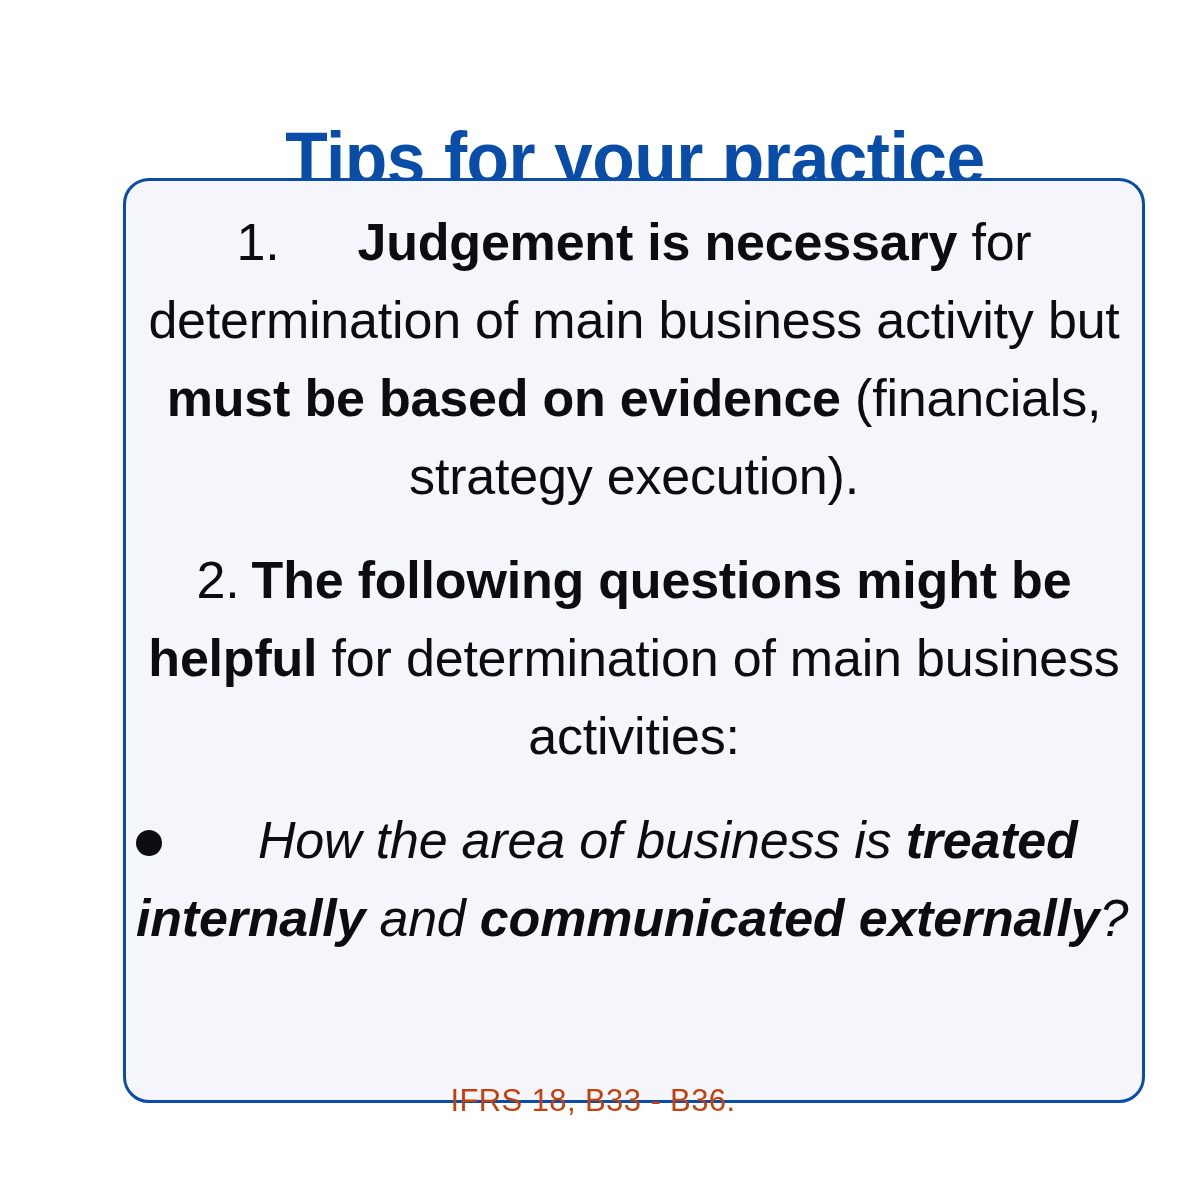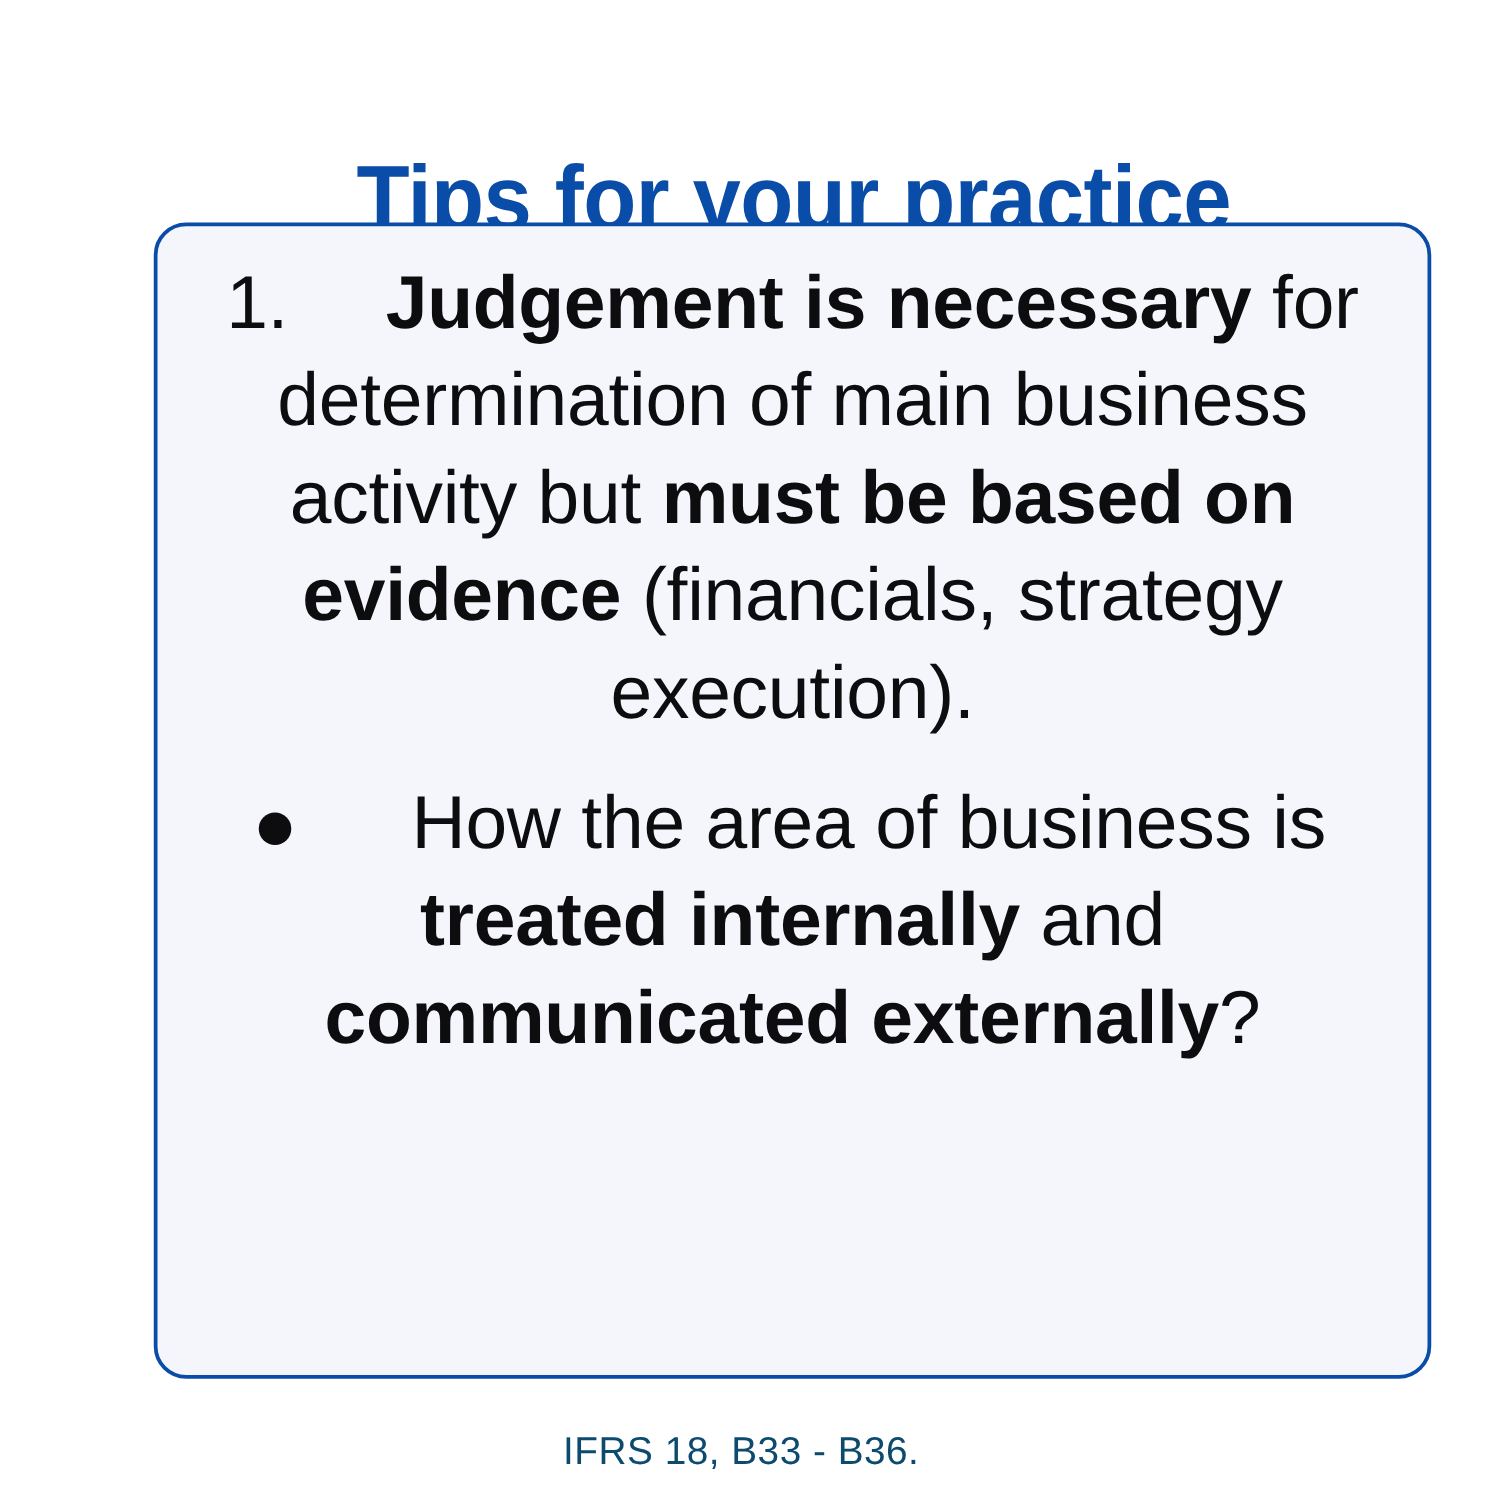--- a/index.html
+++ b/index.html
@@ -53,21 +53,21 @@
     border: 3px solid #0a4da8;
     border-radius: 26px;
     padding: 22px 10px 10px 10px;
     overflow: hidden;
   }
 
   .card-body {
     width: 100%;
     text-align: center;
     color: #0d0d10;
-    font-size: 60px;
+    font-size: 52px;
     line-height: 78px;
     font-weight: 400;
     letter-spacing: -0.2px;
   }
 
   .para {
     margin: 0;
     padding: 0;
     text-align: center;
   }
@@ -84,63 +84,67 @@
     display: inline-block;
     width: 78px;
   }
   .tabgap-sm {
     display: inline-block;
     width: 12px;
   }
 
   .bullet-row {
     display: block;
-    text-align: center;
+    text-align: left;
+    font-style: italic;
   }
   .bullet-dot {
     display: inline-block;
     width: 26px;
     height: 26px;
     border-radius: 50%;
     background: #0d0d10;
     vertical-align: 0.04em;
   }
   .bullet-gap {
     display: inline-block;
     width: 96px;
   }
 
   
   .footer {
     position: absolute;
     left: 0;
-    top: 1141px;
+    top: 1081px;
     width: 1116px;
     text-align: center;
-    color: #0c4a6e;
+    color: #c2410c;
     font-size: 31px;
     font-weight: 400;
     letter-spacing: 0.4px;
     line-height: 40px;
   }
 </style>
 </head>
 <body>
 
 <div class="page">
 
   <h1 class="title">Tips for your practice</h1>
 
   <div class="card">
     <div class="card-body">
 
       <p class="para">
         <span class="num">1.</span><span class="tabgap"></span><span class="b">Judgement is necessary</span><span> for determination of main business activity but </span><span class="b">must be based on evidence</span><span> (financials, strategy execution).</span>
       </p>
 
+      <p class="para">
+        <span class="num">2.</span><span class="tabgap-sm"></span><span class="b">The following questions might be helpful</span><span> for determination of main business activities:</span>
+      </p>
 
       <p class="para bullet-row">
         <span class="bullet-dot"></span><span class="bullet-gap"></span><span>How the area of business is </span><span class="b">treated  internally</span><span> and </span><span class="b">communicated externally</span><span>?</span>
       </p>
 
     </div>
   </div>
 
   <div class="footer">IFRS 18, B33 - B36.</div>
 

